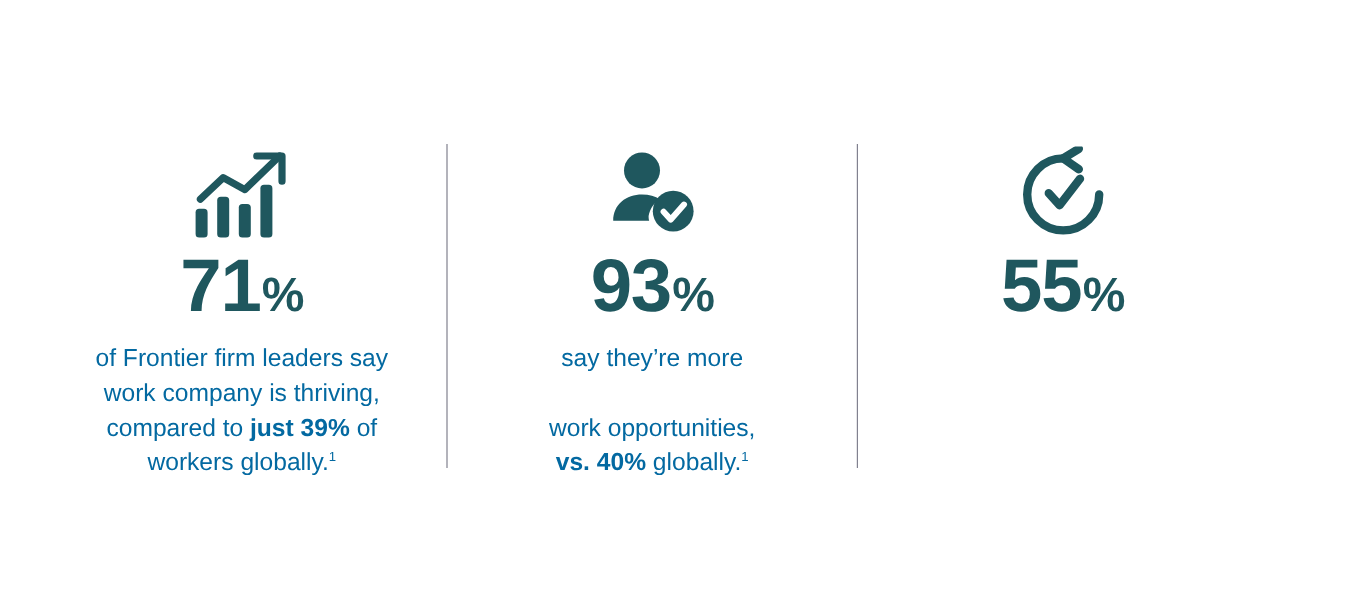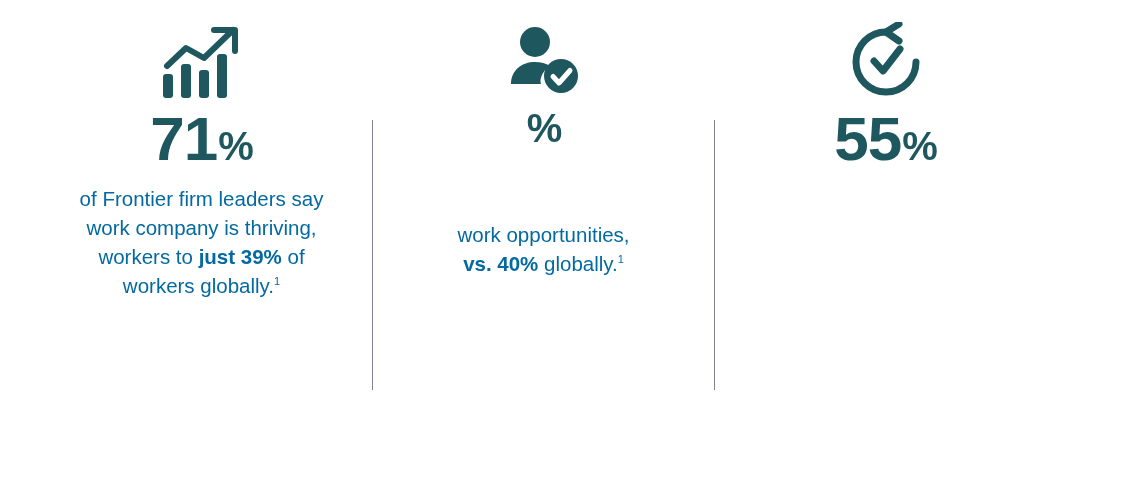--- a/index.html
+++ b/index.html
@@ -11,20 +11,21 @@
     width: 1140px;
     height: 500px;
     font-family: "Liberation Sans", sans-serif;
     color: #1f4a50;
     overflow: hidden;
   }
   .stats-wrap {
     width: 1087px;
     height: 500px;
     display: flex;
+    align-items: center;
     justify-content: center;
   }
   .stats-row {
     display: flex;
     align-items: stretch;
     justify-content: center;
     width: 1040px;
     margin-top: 10px;
   }
   .stat-col {
@@ -102,41 +103,42 @@
           <path d="M55 8 H76 V29" stroke="#1f575e" stroke-width="6" stroke-linecap="round" stroke-linejoin="round" fill="none"></path>
         </svg>
       </div>
       <div class="stat-number">
         <span>71</span>
           <span class="pct">%</span>
       </div>
       <div class="stat-desc">
         <span>of Frontier firm leaders say</span><br>
         <span>work company is thriving,</span><br>
-        <span>workers to </span><b>just 39%</b><span> of</span><br>
+        <span>compared to </span><b>just 39%</b><span> of</span><br>
         <span>workers globally.</span><span class="sup">1</span>
       </div>
     </div>
 
     <div class="divider"></div>
 
     <div class="stat-col">
       <div class="icon-box">
         <svg width="86" height="80" viewBox="0 0 86 80" fill="none" xmlns="http://www.w3.org/2000/svg">
           <circle cx="34" cy="20" r="15" fill="#1f575e"></circle>
           <path d="M10 62 C10 48 21 40 34 40 C40 40 45 41.5 49 44 C44 47 40.5 52 39.5 58 C39.5 59.5 39.6 61 40 62 Z" fill="#1f575e"></path>
           <circle cx="60" cy="54" r="17" fill="#1f575e"></circle>
           <path d="M52 54.5 L58 61 L69 48.5" stroke="#ffffff" stroke-width="5" stroke-linecap="round" stroke-linejoin="round" fill="none"></path>
         </svg>
       </div>
       <div class="stat-number">
+        <span>93</span>
           <span class="pct">%</span>
       </div>
       <div class="stat-desc">
-        <br>
+        <span>say they’re more</span><br>
         <br>
         <span>work opportunities,</span><br>
         <b>vs. 40%</b><span> globally.</span><span class="sup">1</span>
       </div>
     </div>
 
     <div class="divider"></div>
 
     <div class="stat-col">
       <div class="icon-box">

